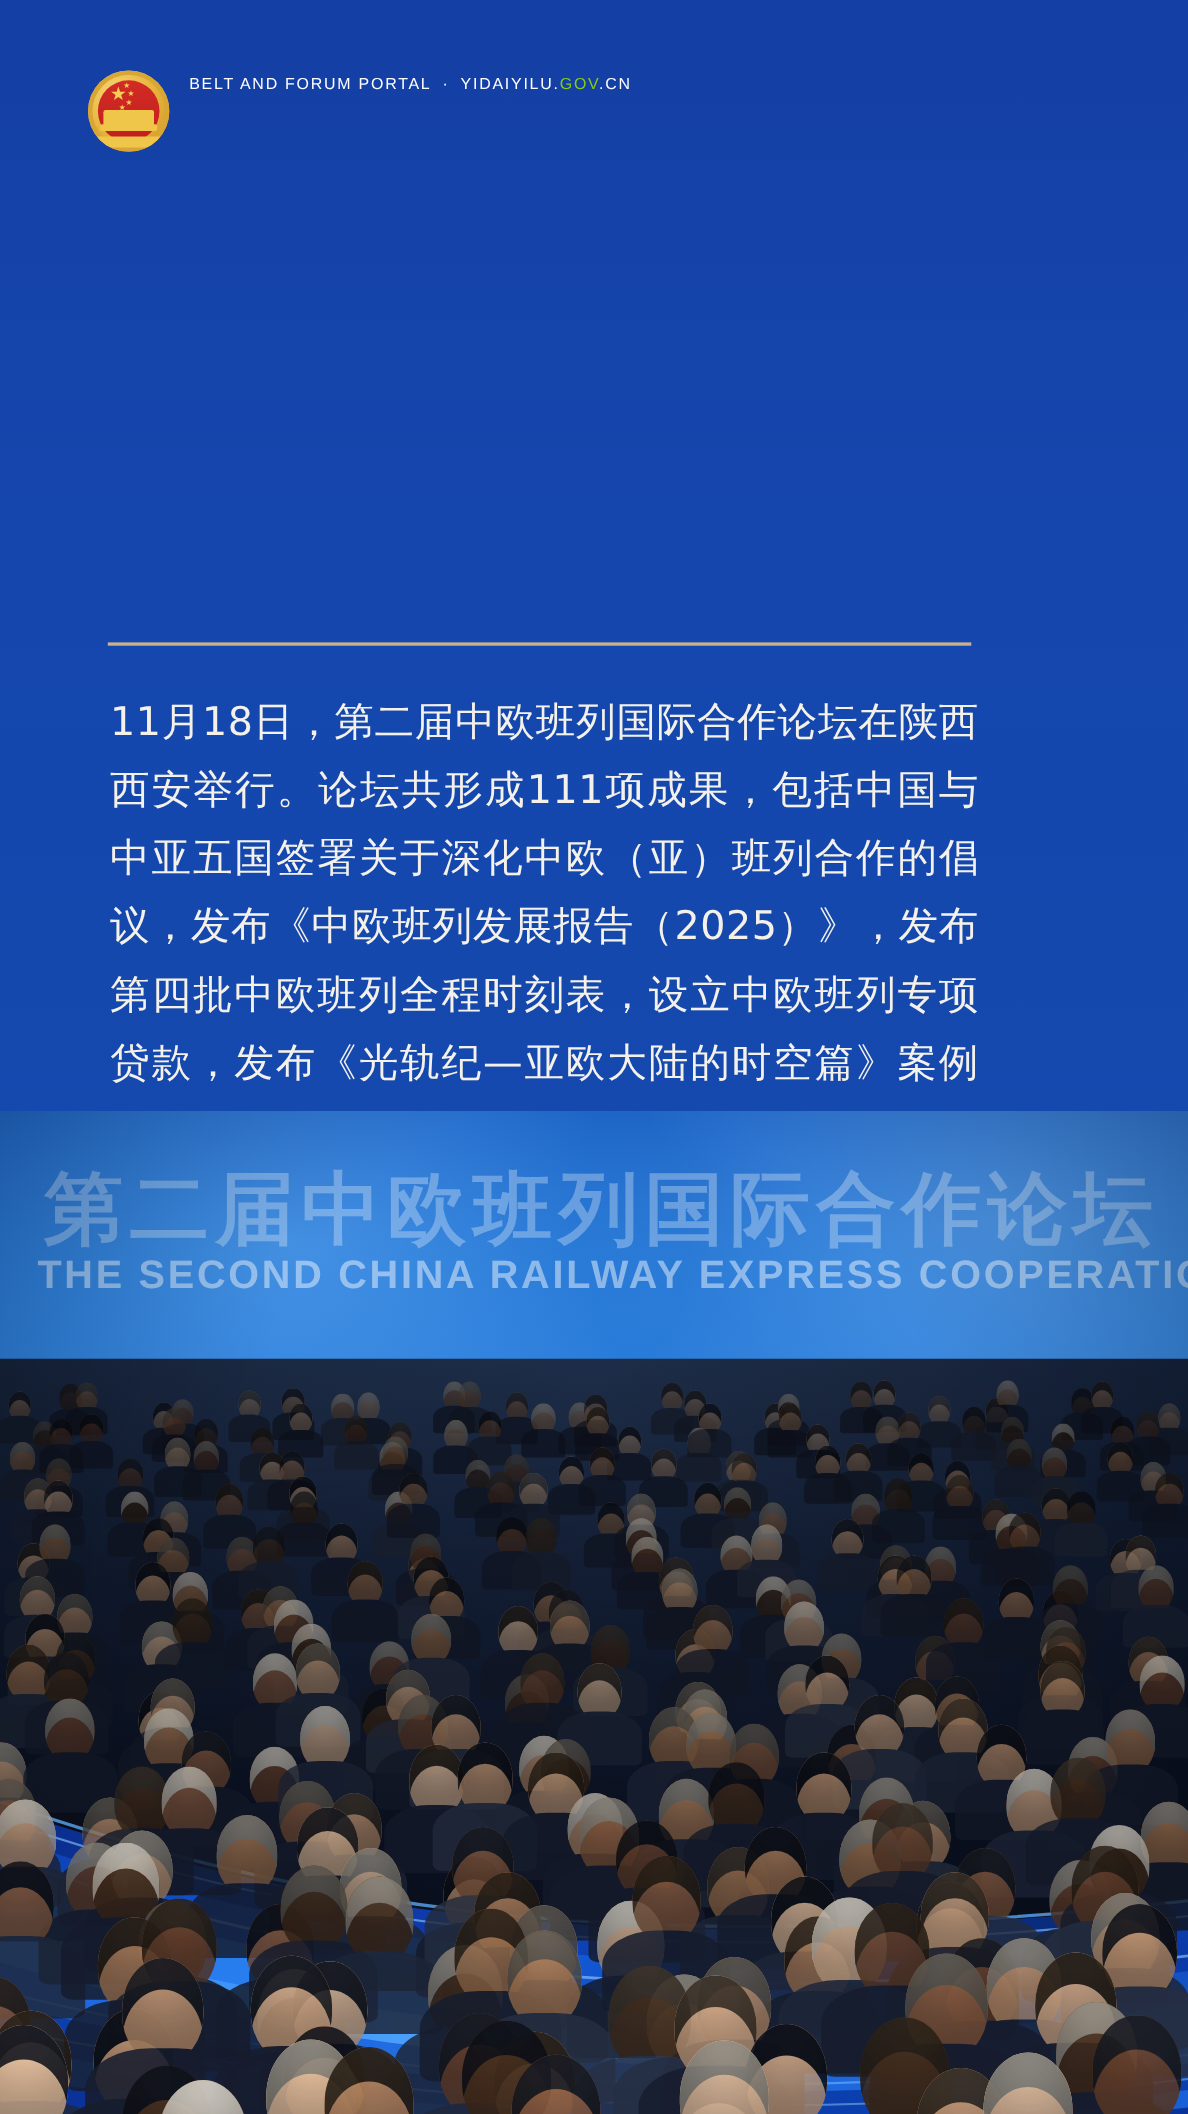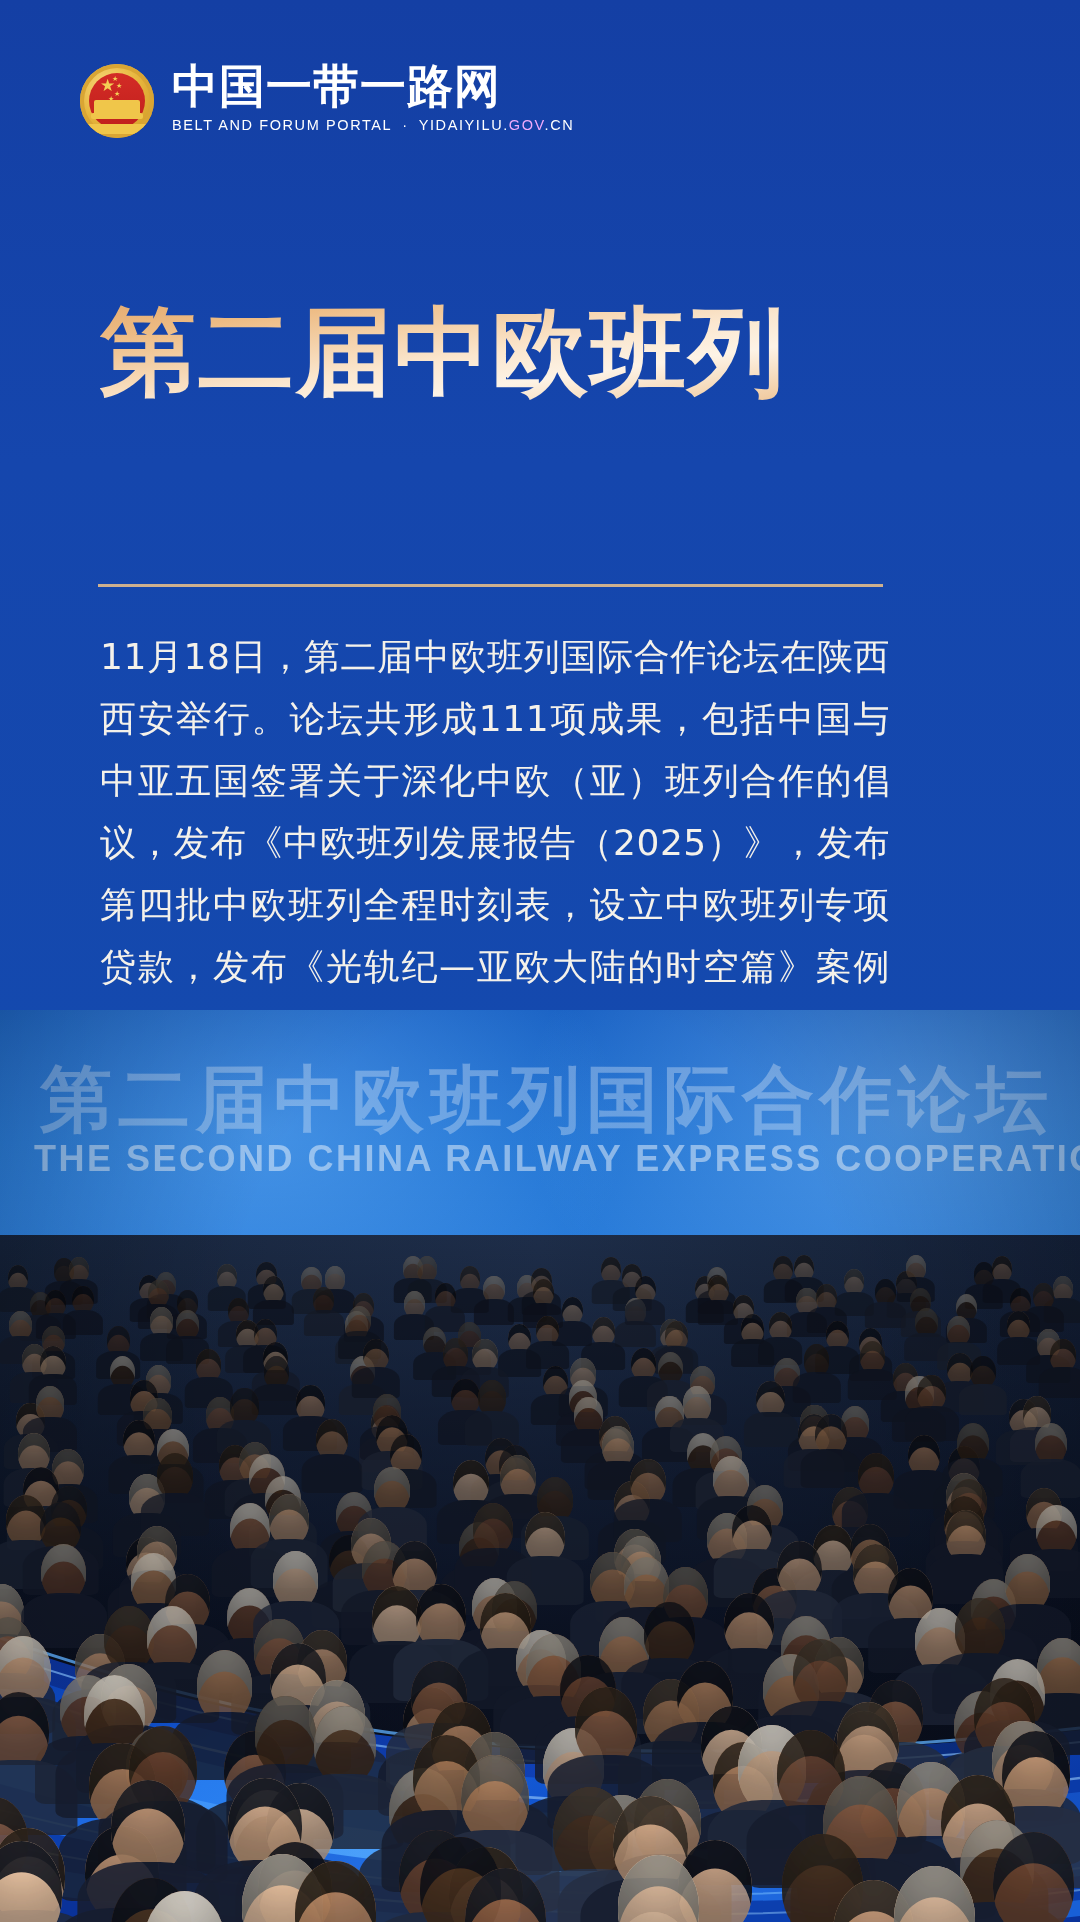--- a/index.html
+++ b/index.html
@@ -107,21 +107,21 @@
   }
   .brand-en {
     margin-top: 7px;
     font-size: 14.5px;
     letter-spacing: 1.6px;
     color: #ffffff;
     white-space: nowrap;
     font-weight: 500;
   }
   .brand-en .dot { margin: 0 10px; }
-  .brand-en .gov { color: #f0abfc; }
+  .brand-en .gov { color: #84cc16; }
 
   
   .badge {
     position: absolute;
     right: 80px;
     top: 78px;
     display: flex;
     align-items: stretch;
   }
   .badge-lines {
@@ -326,31 +326,29 @@
         <div class="emblem-inner"></div>
         <div class="emblem-star">★</div>
         <div class="emblem-star s2">★</div>
         <div class="emblem-star s3">★</div>
         <div class="emblem-star s4">★</div>
         <div class="emblem-star s5">★</div>
         <div class="emblem-gate"></div>
         <div class="emblem-base"></div>
       </div>
       <div class="brand-text">
-        <div class="brand-cn">中国一带一路网</div>
         <div class="brand-en">
           <span>BELT AND FORUM PORTAL</span><span class="dot">·</span><span>YIDAIYILU.</span><span class="gov">GOV</span><span>.CN</span>
         </div>
       </div>
     </div>
 
   </div>
 
   <div class="title-block">
-    <div class="title-line">第二届中欧班列</div>
   </div>
 
   <div class="divider"></div>
 
   <div class="summary">11月18日，第二届中欧班列国际合作论坛在陕西西安举行。论坛共形成111项成果，包括中国与中亚五国签署关于深化中欧（亚）班列合作的倡议，发布《中欧班列发展报告（2025）》，发布第四批中欧班列全程时刻表，设立中欧班列专项贷款，发布《光轨纪—亚欧大陆的时空篇》案例集等。</div>
 
   <div class="photo">
     <div class="stage-bg"></div>
     <div class="stage-glow"></div>
     <div class="stage-glow g2"></div>

